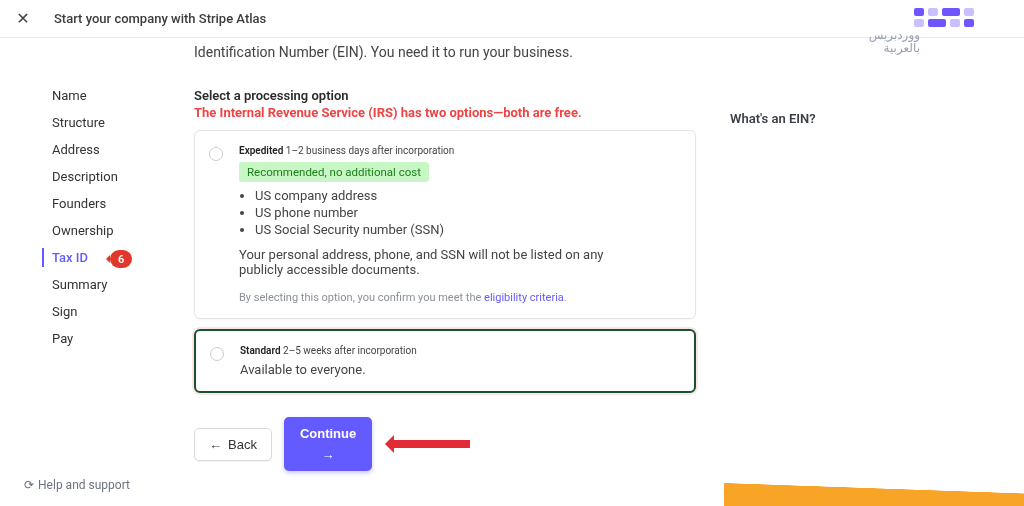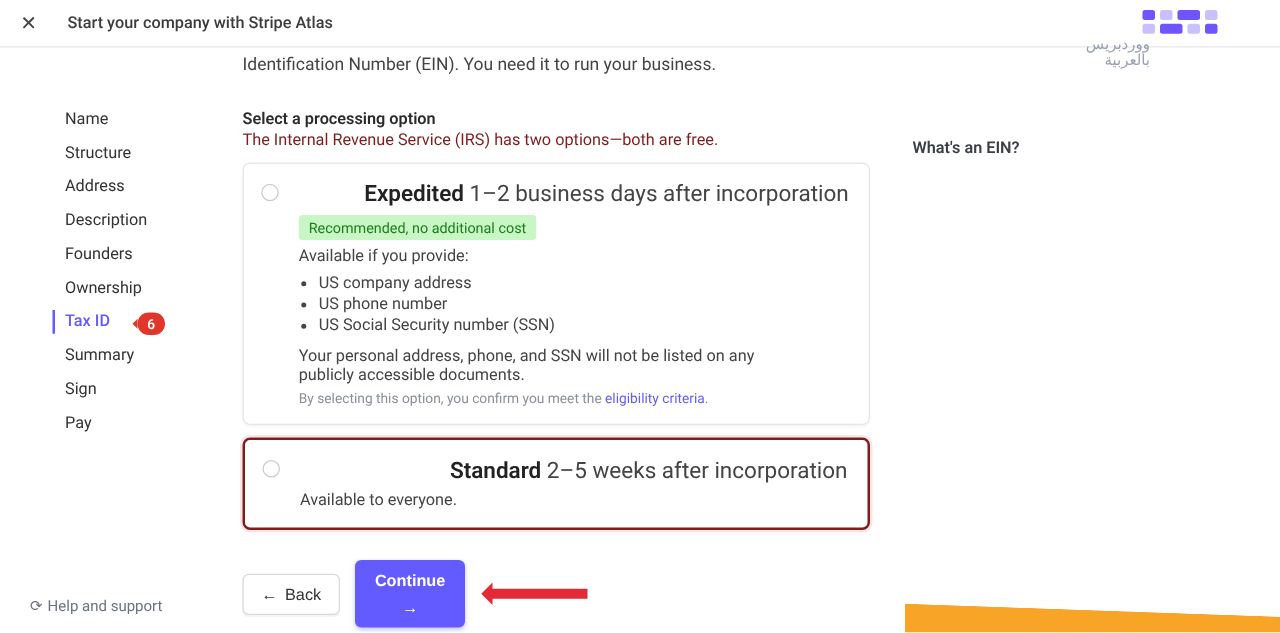--- a/index.html
+++ b/index.html
@@ -106,49 +106,49 @@
     margin-top: 6px;
   }
   .section-head {
     font-size: 13px;
     font-weight: 600;
     color: #2b2b2b;
     margin-top: 28px;
   }
   .section-sub {
     font-size: 13px;
-    color: #7f1d1d;
+    color: #ef4444;
     margin-top: 2px;
+    font-weight: bold;
   }
   .option-card {
     border: 1px solid #e4e4e6;
     border-radius: 6px;
     padding: 14px 16px 14px 44px;
     margin-top: 10px;
     position: relative;
     box-shadow: 0 1px 2px rgba(0,0,0,0.04);
   }
   .option-card.highlight {
-    border: 2px solid #7f1d1d;
+    border: 2px solid #14532d;
     box-shadow: 0 0 0 2px rgba(226,43,54,0.12);
   }
   .radio-dot {
     position: absolute;
     left: 14px;
     top: 16px;
     width: 14px;
     height: 14px;
     border: 1.5px solid #c8ccd1;
     border-radius: 50%;
     background:#fff;
   }
   .opt-title-row {
-    font-size: 18px;
-    color: #444;
-    text-align: right;
+    font-size: 10px;
+    color: #444;
   }
   .opt-title-row strong { color: #222; font-weight: 600; }
   .pill {
     display: inline-block;
     background: #c8f6c4;
     color: #1a7f1a;
     font-size: 11.5px;
     padding: 3px 8px;
     border-radius: 3px;
     margin-top: 6px;
@@ -166,21 +166,21 @@
   .opt-list li { margin: 2px 0; }
   .opt-note {
     font-size: 13px;
     color: #444;
     margin-top: 10px;
     max-width: 400px;
   }
   .opt-fine {
     font-size: 11px;
     color: #8a8f98;
-    margin-top: 4px;
+    margin-top: 14px;
   }
   .opt-fine a { color: #635bff; text-decoration: none; }
   .btn-row {
     display: flex;
     gap: 12px;
     align-items: center;
     margin-top: 24px;
   }
   .btn-back {
     border: 1px solid #d9dadd;
@@ -301,21 +301,20 @@
     <div class="section-head">Select a processing option</div>
     <div class="section-sub">The Internal Revenue Service (IRS) has two options—both are free.</div>
 
     <div class="option-card">
       <div class="radio-dot"></div>
       <div class="opt-title-row">
         <strong>Expedited</strong>
         <span>1–2 business days after incorporation</span>
       </div>
       <div class="pill">Recommended, no additional cost</div>
-      <div class="avail-line">Available if you provide:</div>
       <ul class="opt-list">
         <li>US company address</li>
         <li>US phone number</li>
         <li>US Social Security number (SSN)</li>
       </ul>
       <div class="opt-note">Your personal address, phone, and SSN will not be listed on any publicly accessible documents.</div>
       <div class="opt-fine">
         <span>By selecting this option, you confirm you meet the </span><a href="#">eligibility criteria</a><span>.</span>
       </div>
     </div>

